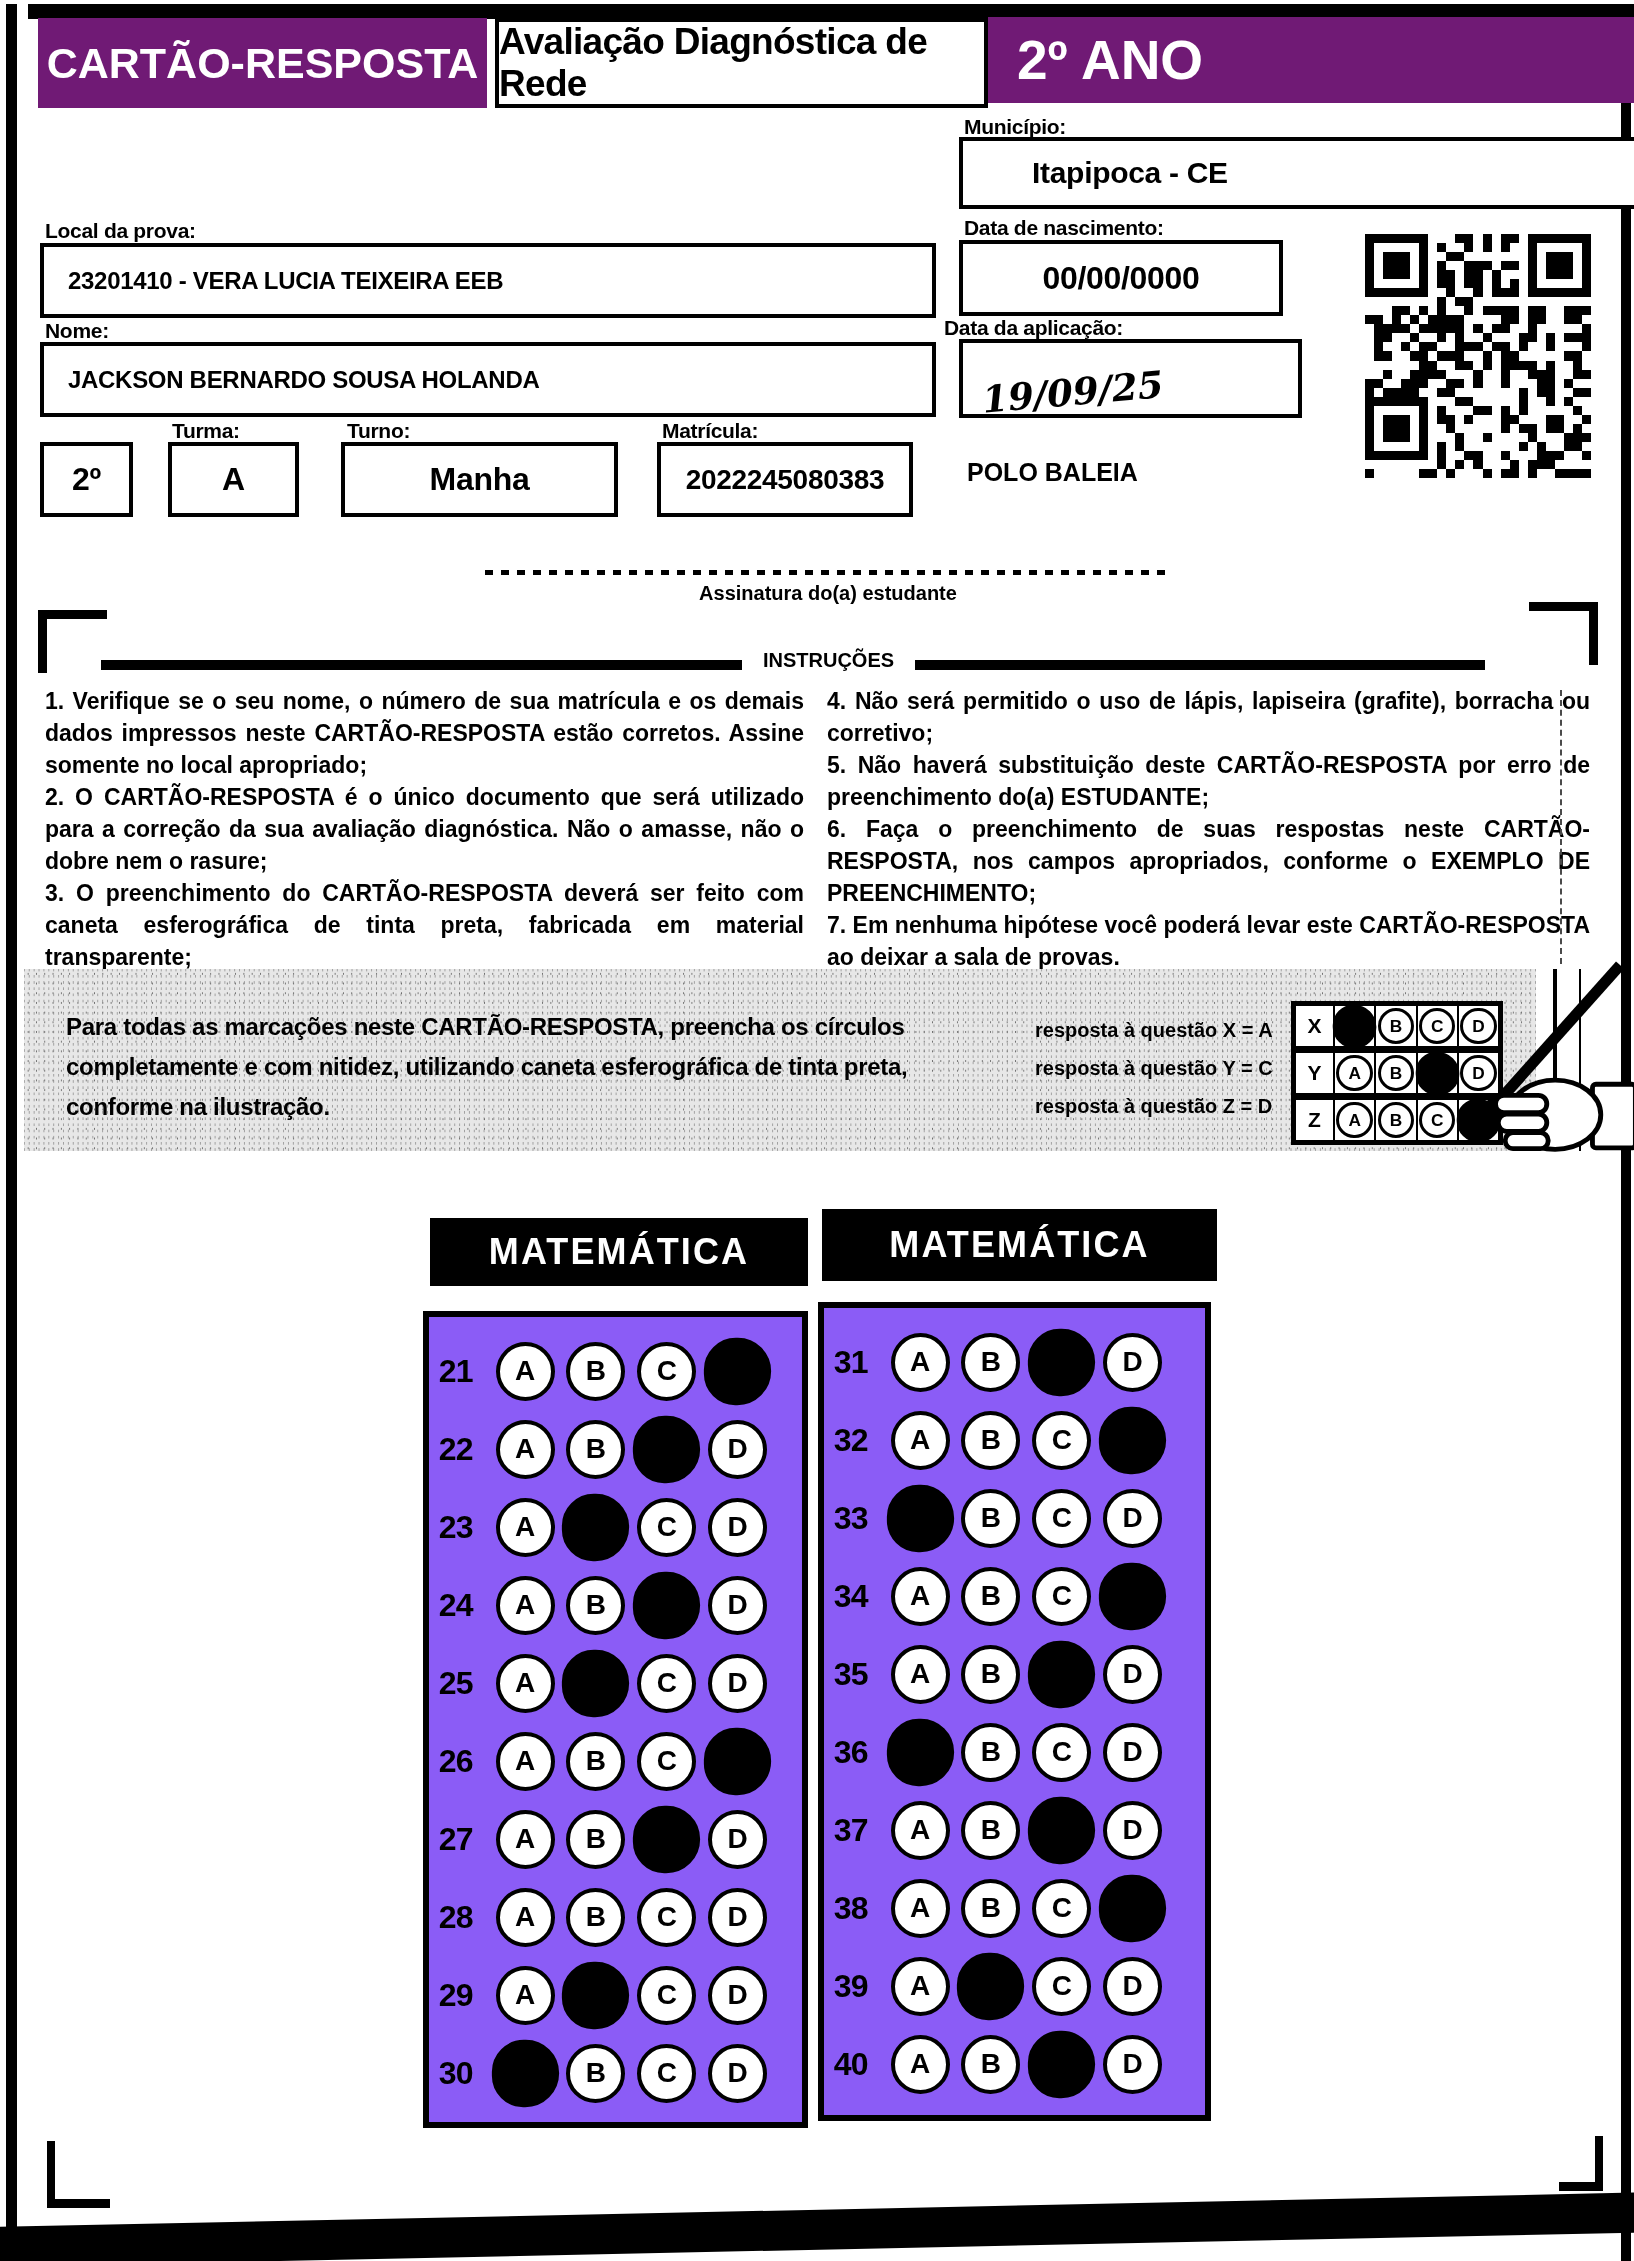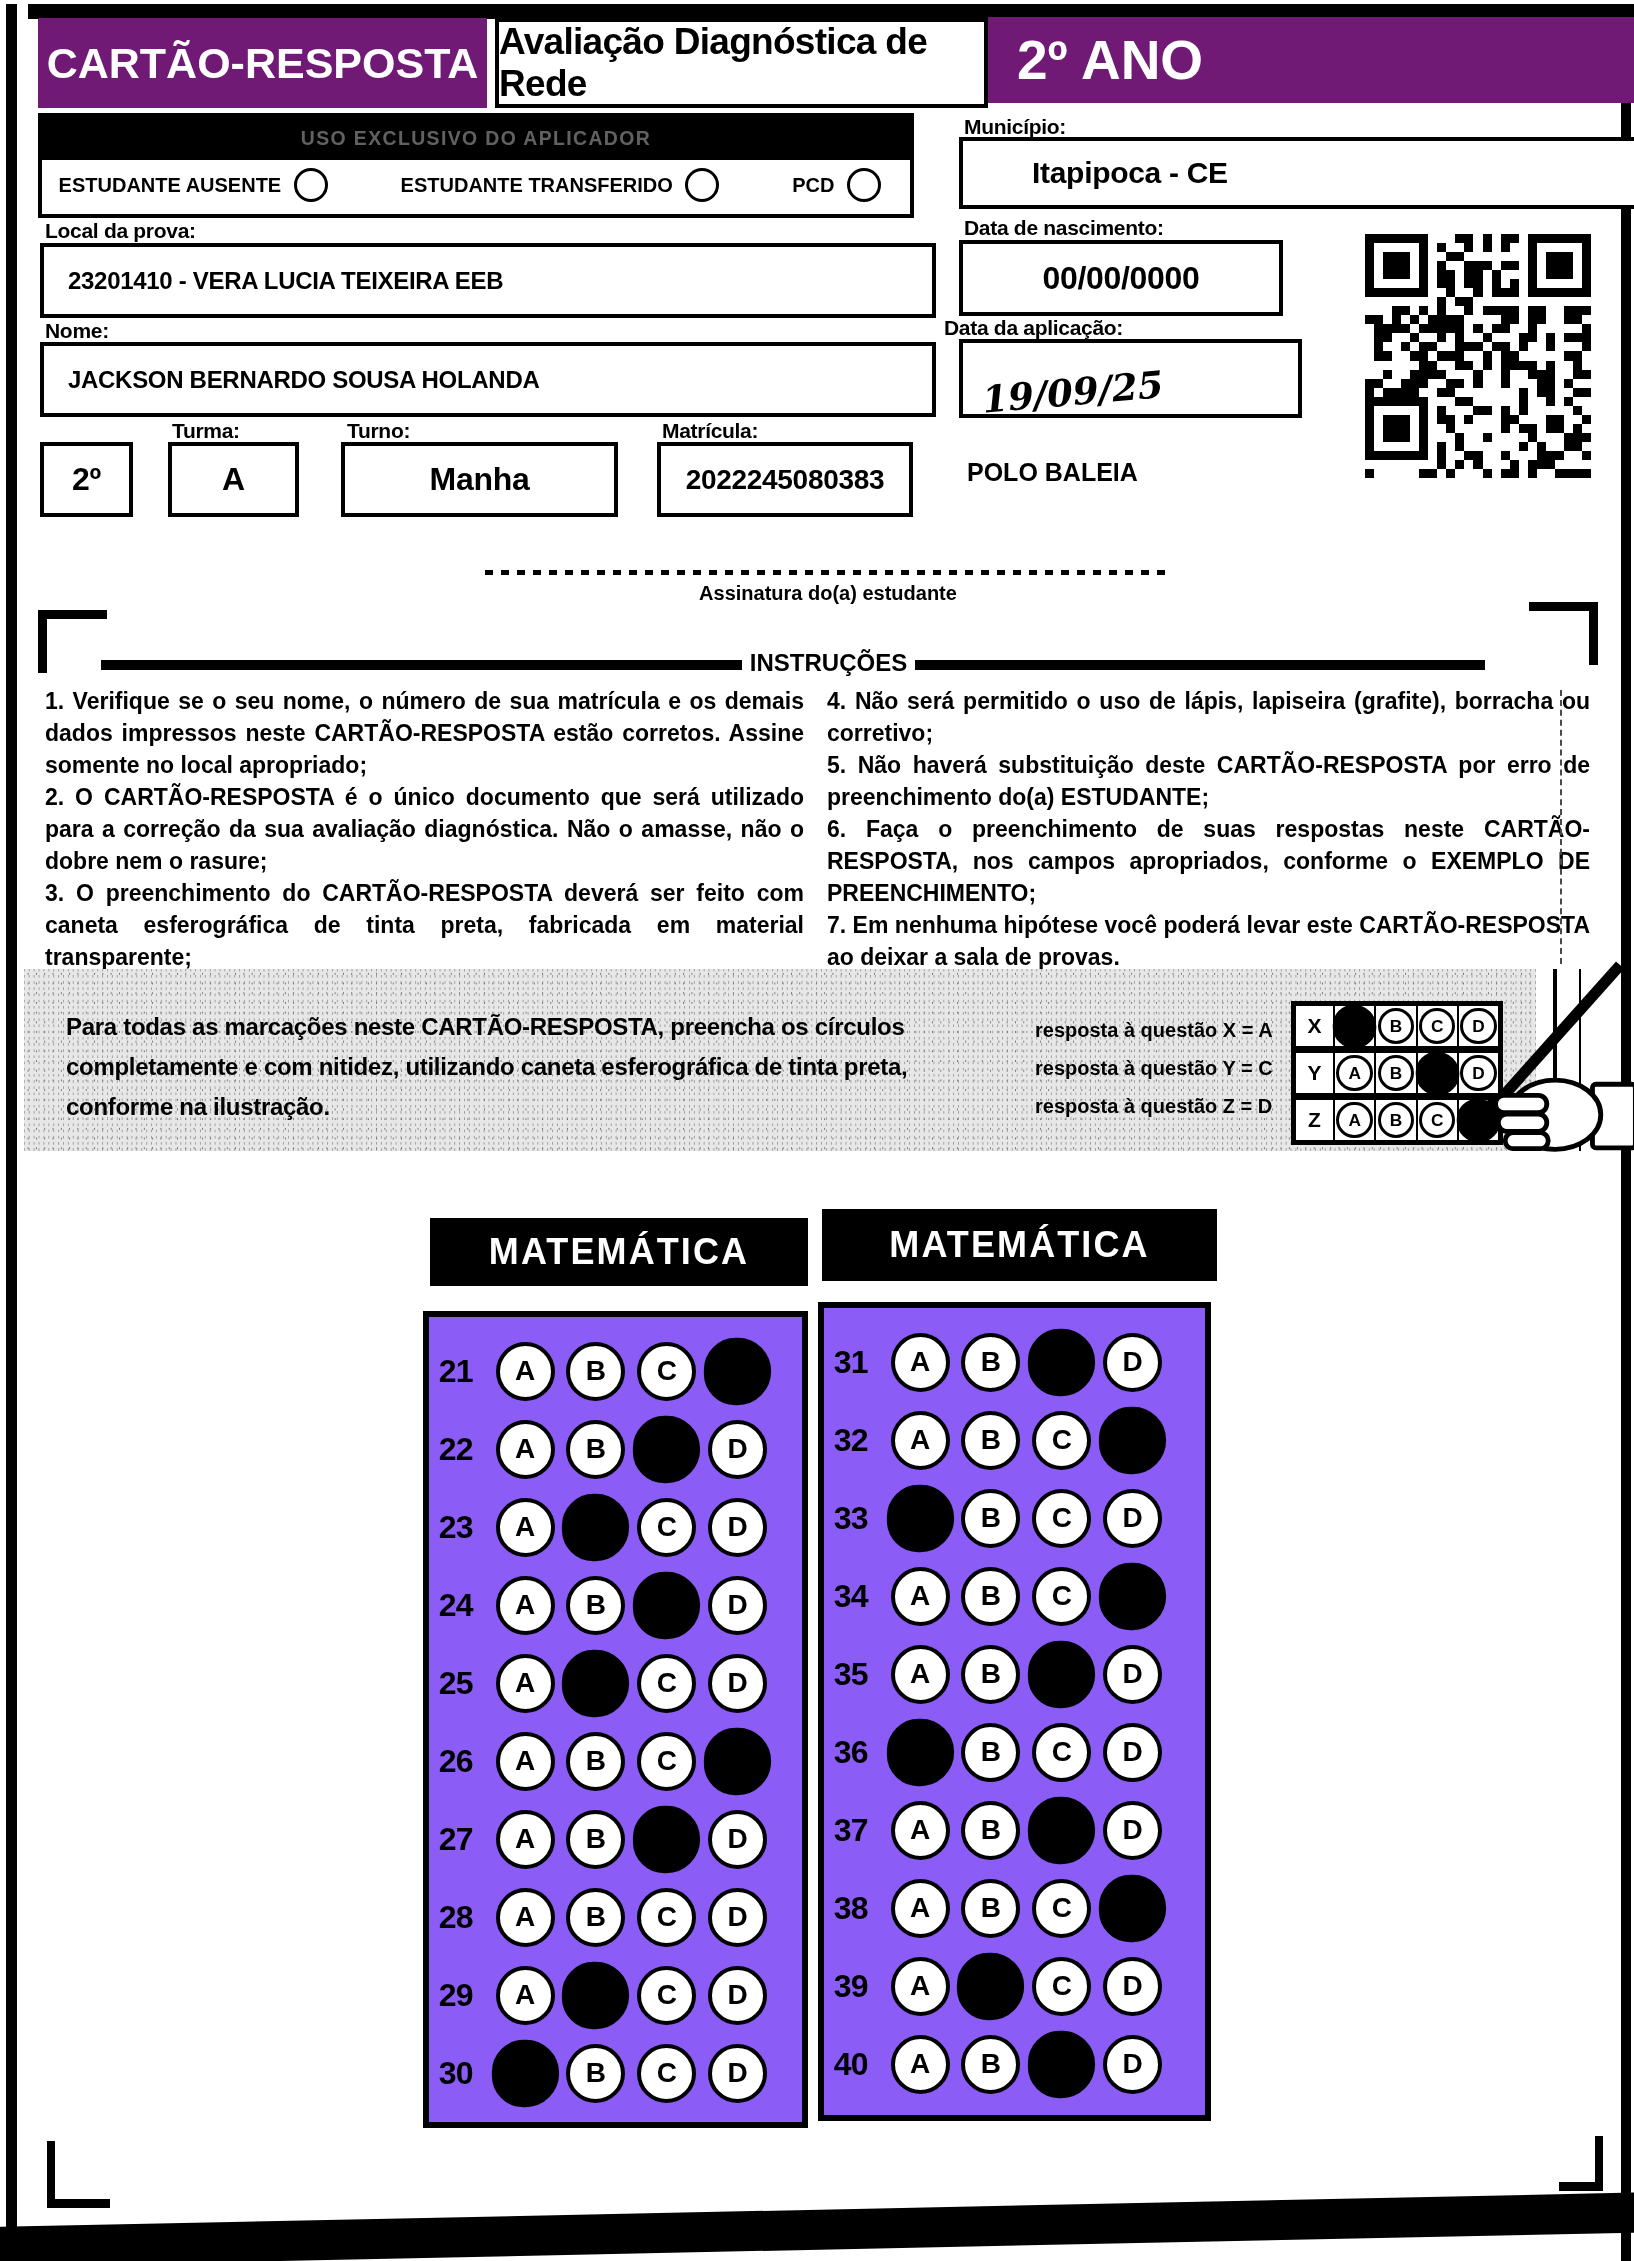--- a/index.html
+++ b/index.html
@@ -73,39 +73,20 @@
   <div class="abs blackbox" style="left:38px;top:18px;width:449px;height:90px;">
     <span style="font-weight:bold;font-size:43px;letter-spacing:0px;">CARTÃO-RESPOSTA</span>
   </div>
   <div class="abs whitebox" style="left:495px;top:18px;width:485px;height:82px;">
     <span style="font-weight:bold;font-size:37px;letter-spacing:-0.7px;">Avaliação Diagnóstica de Rede</span>
   </div>
   <div class="abs blackbox" style="left:988px;top:16.6px;width:646px;height:86px;justify-content:flex-start;padding-left:29px;">
     <span style="font-weight:bold;font-size:55px;">2º ANO</span>
   </div>
 
-  <div class="abs app-box" style="left:38px;top:113px;width:868px;height:97px;">
-    <div class="app-bar">
-      <span>USO EXCLUSIVO DO APLICADOR</span>
-    </div>
-    <div class="app-row">
-        <div class="app-opt">
-          <span class="app-lab">ESTUDANTE AUSENTE</span>
-          <span class="app-circle"></span>
-        </div>
-        <div class="app-opt">
-          <span class="app-lab">ESTUDANTE TRANSFERIDO</span>
-          <span class="app-circle"></span>
-        </div>
-        <div class="app-opt">
-          <span class="app-lab">PCD</span>
-          <span class="app-circle"></span>
-        </div>
-      </div>
-  </div>
 
   <div class="abs label" style="left:964px;top:115px;">Município:</div>
   <div class="abs fbox" style="left:959px;top:137px;width:631px;height:64px;padding-left:69px;">
     <span class="fval" style="font-size:30px;">Itapipoca - CE</span>
   </div>
 
   <div class="abs label" style="left:45px;top:219px;">Local da prova:</div>
   <div class="abs fbox" style="left:40px;top:243px;width:864px;height:67px;padding-left:24px;">
     <span class="fval">23201410 - VERA LUCIA TEIXEIRA EEB</span>
   </div>
@@ -384,21 +365,21 @@
 
   <div class="abs dotline" style="left:485px;top:570px;width:686px;"></div>
   <div class="abs" style="left:485px;top:582px;width:686px;text-align:center;font-weight:bold;font-size:20px;">Assinatura do(a) estudante</div>
 
   <div class="abs crop-tl" style="left:38px;top:610px;width:60px;height:54px;"></div>
   <div class="abs crop-tr" style="left:1529px;top:602px;width:60px;height:54px;"></div>
   <div class="abs crop-bl" style="left:47px;top:2141px;width:55px;height:58px;"></div>
   <div class="abs crop-br" style="left:1559px;top:2136px;width:36px;height:46px;"></div>
 
   <div class="abs rule" style="left:101px;top:660px;width:641px;"></div>
-  <div class="abs" style="left:742px;top:649px;width:173px;text-align:center;font-weight:bold;font-size:24px;">INSTRUÇÕES</div>
+  <div class="abs" style="left:742px;top:649px;width:173px;text-align:center;font-weight:bold;font-size:20px;">INSTRUÇÕES</div>
   <div class="abs rule" style="left:915px;top:660px;width:570px;"></div>
 
   <div class="abs instr" style="left:45px;top:685px;width:759px;">
       <p>1. Verifique se o seu nome, o número de sua matrícula e os demais dados impressos neste CARTÃO-RESPOSTA estão corretos. Assine somente no local apropriado;</p>
       <p>2. O CARTÃO-RESPOSTA é o único documento que será utilizado para a correção da sua avaliação diagnóstica. Não o amasse, não o dobre nem o rasure;</p>
       <p>3. O preenchimento do CARTÃO-RESPOSTA deverá ser feito com caneta esferográfica de tinta preta, fabricada em material transparente;</p>
     </div>
   <div class="abs instr" style="left:827px;top:685px;width:763px;">
       <p>4. Não será permitido o uso de lápis, lapiseira (grafite), borracha ou corretivo;</p>
       <p>5. Não haverá substituição deste CARTÃO-RESPOSTA por erro de preenchimento do(a) ESTUDANTE;</p>

